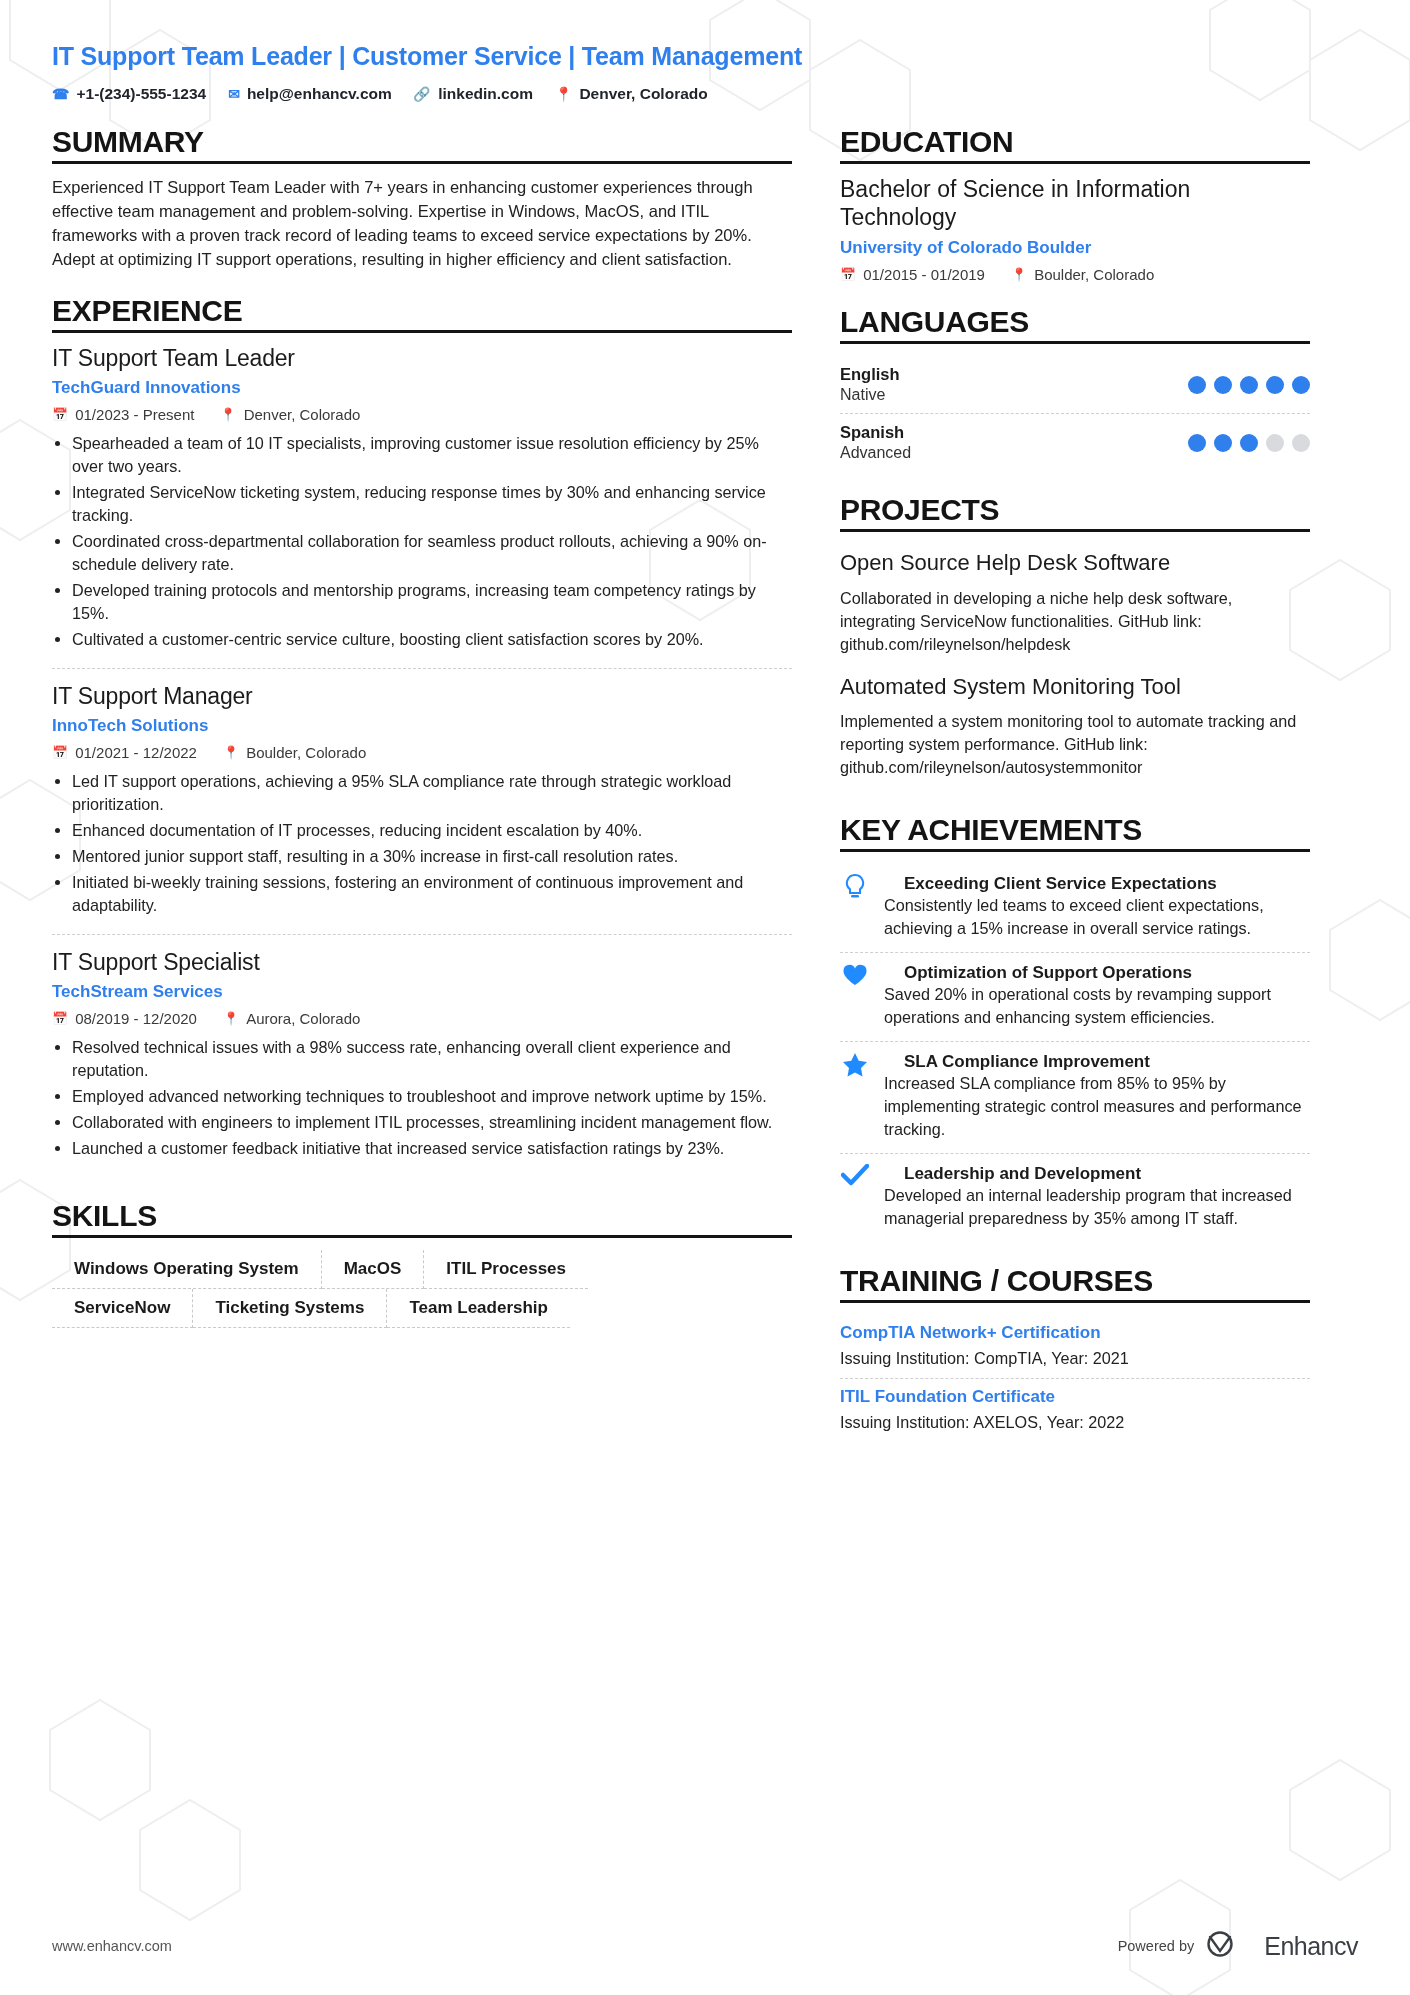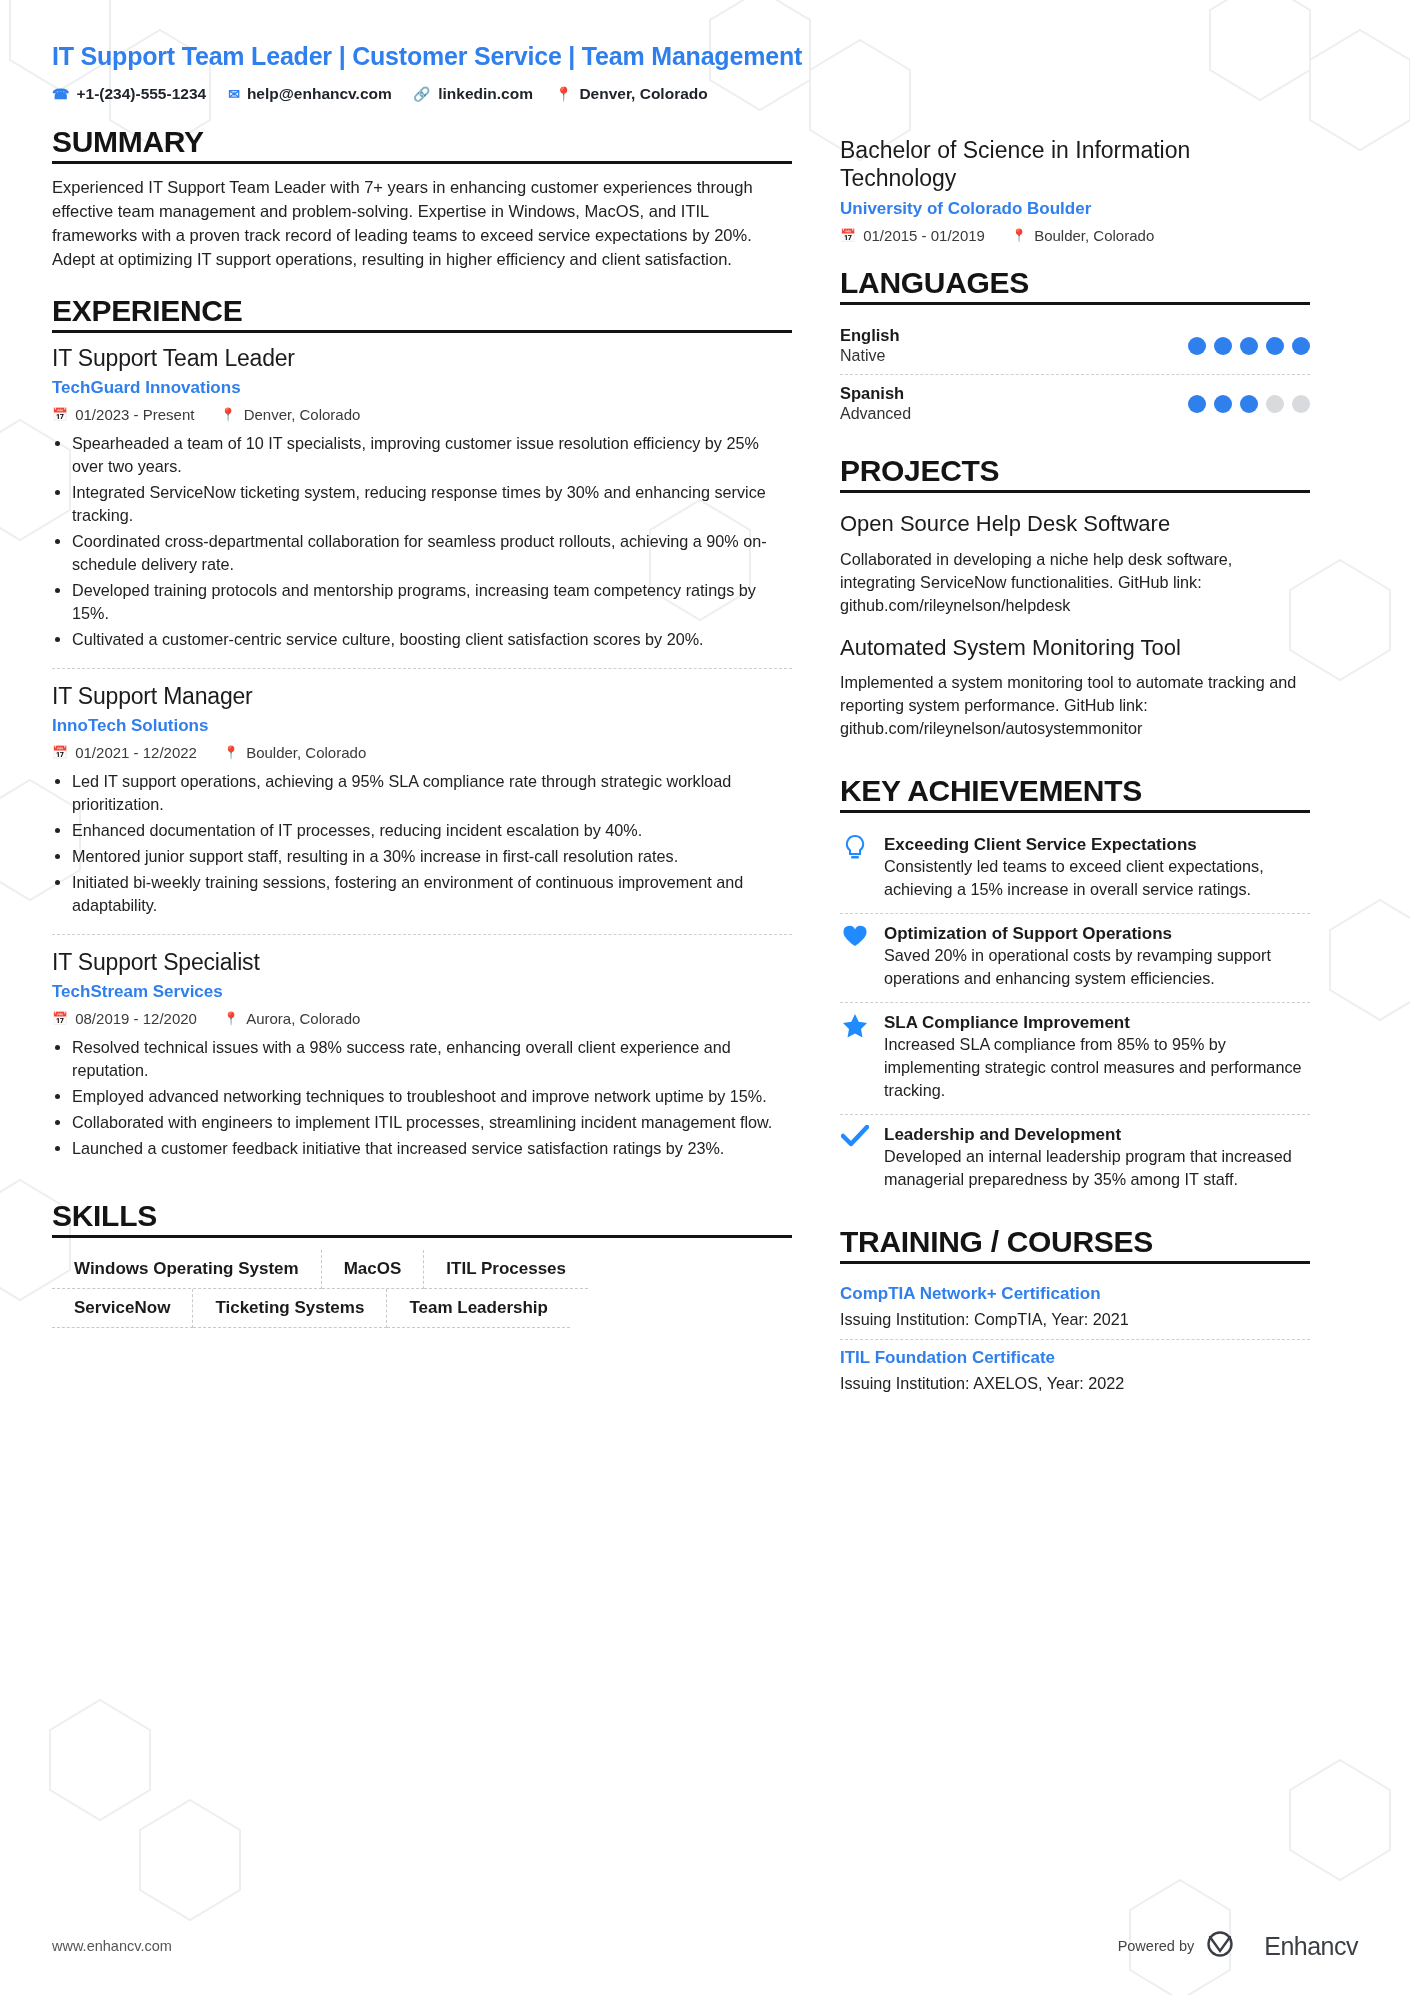--- a/index.html
+++ b/index.html
@@ -138,21 +138,21 @@
   .proj-desc { margin-top: 10px; font-size: 16.2px; line-height: 1.42; color: #222; }
 
   .ach {
     display: flex;
     gap: 14px;
     padding: 10px 0 12px 0;
     border-bottom: 1px dashed #cfcfcf;
   }
   .ach:last-child { border-bottom: none; }
   .ach-ic { width: 30px; flex: 0 0 30px; color: #1f8bff; font-size: 23px; line-height: 1.1; text-align: center; }
-  .ach-title { font-size: 17px; font-weight: bold; color: #1b1b1b; }
+  .ach-title { font-size: 17px; font-weight: bold; color: #1b1b1b; margin-left: 20px; }
   .ach-desc { font-size: 16.2px; line-height: 1.42; color: #222; }
 
   .course { padding: 8px 0 10px 0; border-bottom: 1px dashed #cfcfcf; }
   .course:last-child { border-bottom: none; }
   .course-title { font-size: 17px; font-weight: bold; color: #2f7fed; }
   .course-meta { margin-top: 6px; font-size: 16.2px; color: #222; }
 
   
   .footer {
     position: absolute;
@@ -314,20 +314,21 @@
               <span class="skill last">Team Leadership</span>
             </div>
           </div>
         </div>
 
       </div>
 
       <div class="col-right">
 
         <div class="sec">
+          <div class="sec-title">EDUCATION</div>
           <div class="sec-body">
             <div>
               <div class="edu-degree">Bachelor of Science in Information Technology</div>
               <div class="edu-school">University of Colorado Boulder</div>
               <div class="meta-row">
                 <span class="meta-item">
                   <span class="ic">📅</span>
                   <span>01/2015 - 01/2019</span>
                 </span>
                 <span class="meta-item">

